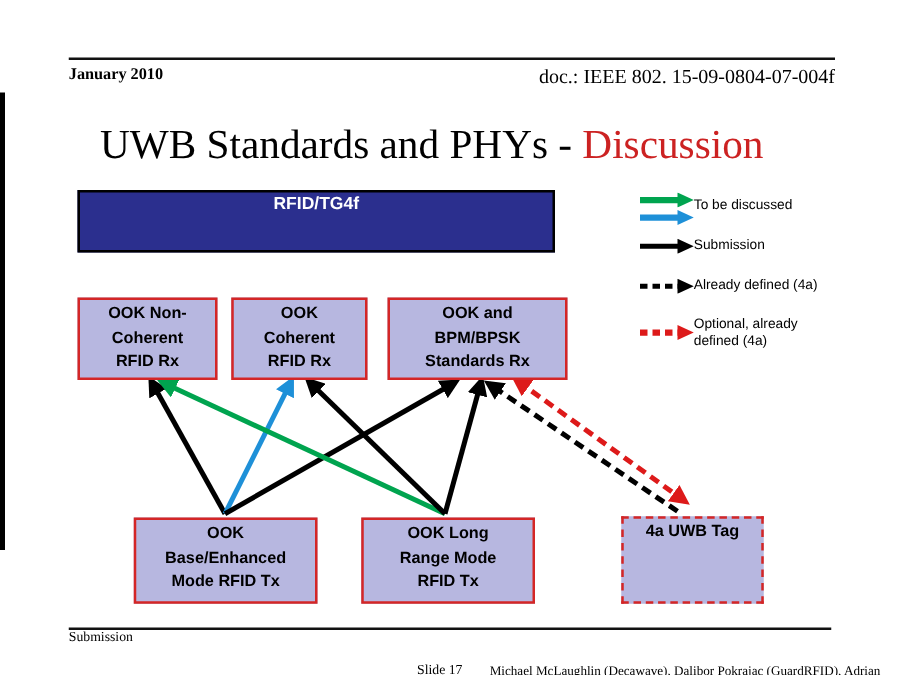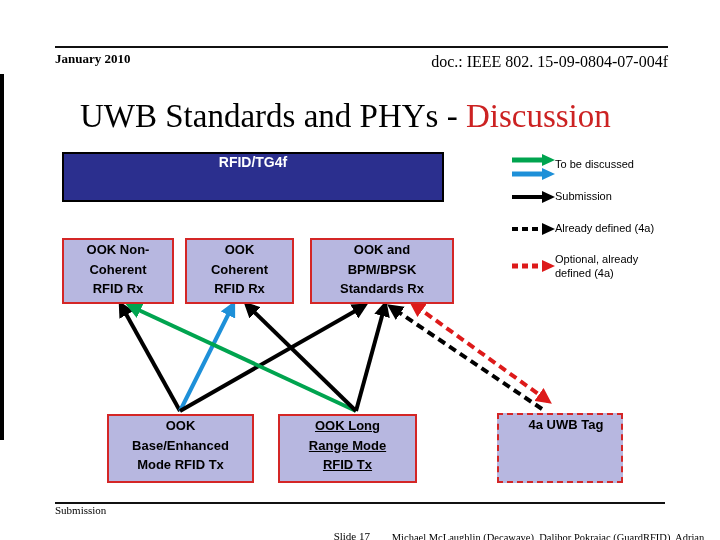--- a/index.html
+++ b/index.html
@@ -33,22 +33,22 @@
   
   .node{
     background:#B7B7E0;border:2px solid #D42626;color:#000;
     font-weight:bold;font-size:13px;line-height:1.5;text-align:center;
     display:flex;align-items:flex-start;justify-content:center;
   }
   .rx1{left:62px;top:238px;width:108px;height:62px;}
   .rx2{left:185px;top:238px;width:105px;height:62px;}
   .rx3{left:310px;top:238px;width:140px;height:62px;}
   .tx1{left:107px;top:414px;width:143px;height:65px;}
-  .tx2{left:278px;top:414px;width:135px;height:65px;text-decoration:underline;}
-  .tag{left:497px;top:413px;width:110px;height:66px;border-style:dashed;padding-left:12px;}
+  .tx2{left:289px;top:414px;width:135px;height:65px;}
+  .tag{left:497px;top:413px;width:110px;height:66px;border-style:dashed;}
 
   
   .lg-label{font-size:11px;font-weight:normal;color:#000;line-height:1.25;}
   .lg1{left:555px;top:158px;width:140px;}
   .lg2{left:555px;top:190px;width:140px;}
   .lg3{left:555px;top:222px;width:150px;}
   .lg4{left:555px;top:253px;width:114px;}
   .lg-arrow{position:absolute;left:510px;}
   .a-green{top:154px;}
   .a-blue{top:168px;}

